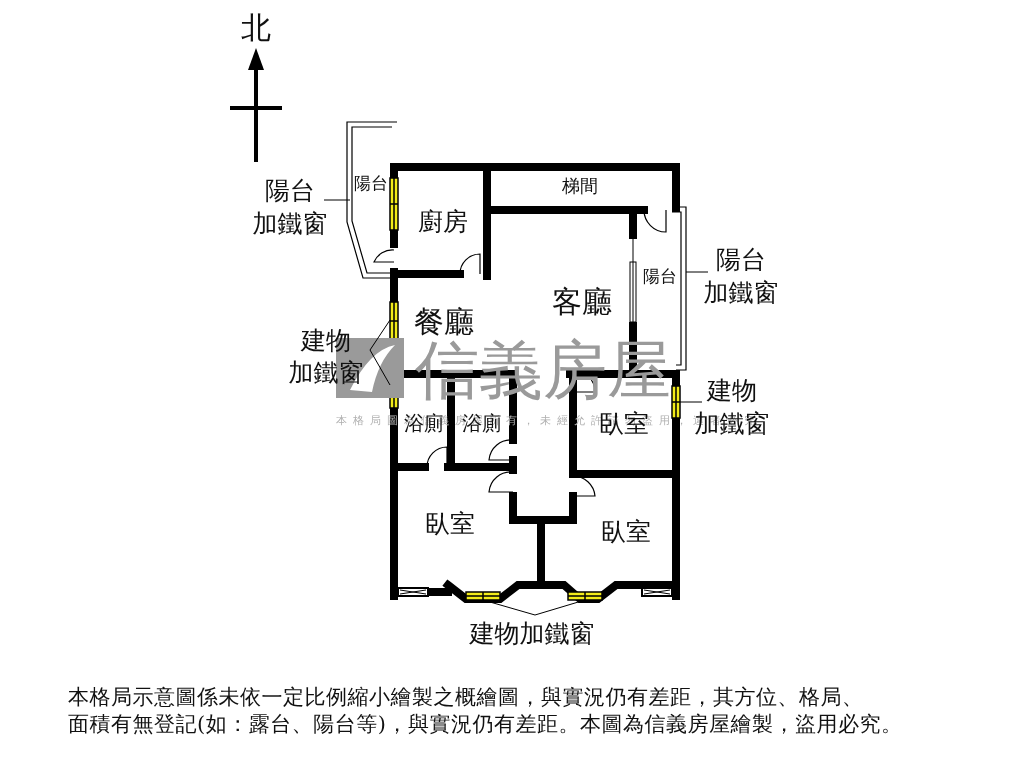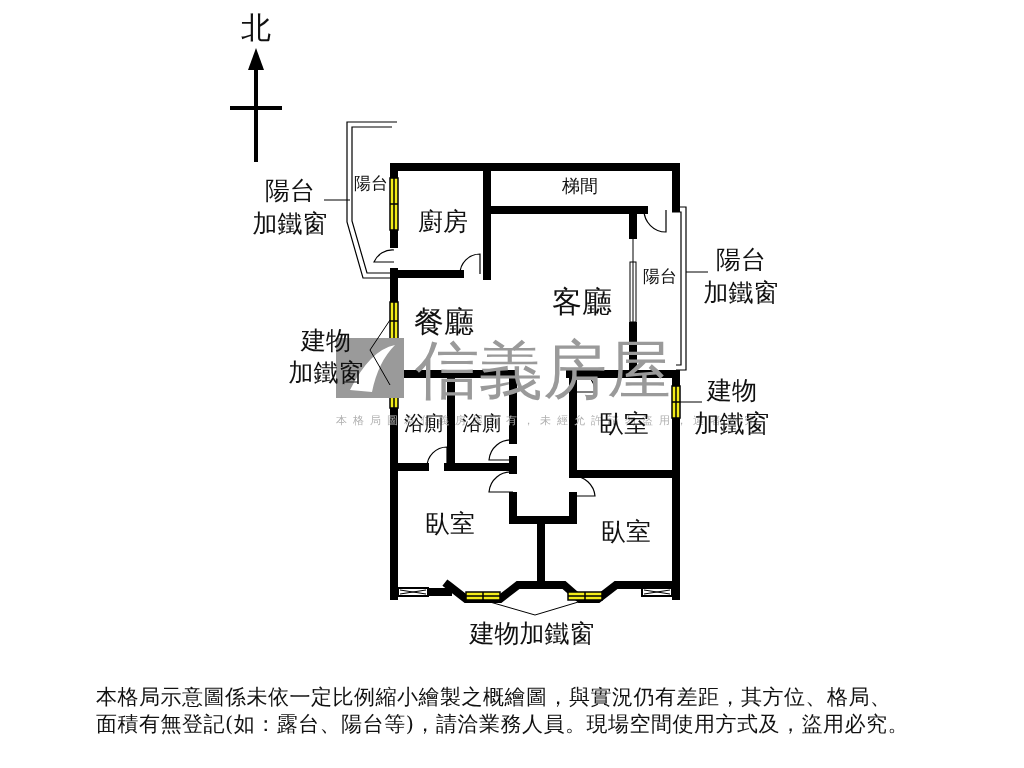--- a/index.html
+++ b/index.html
@@ -1,21 +1,21 @@
 <!DOCTYPE html>
 <html><head>
 <meta charset="utf-8">
 <style>
   html, body { margin: 0; padding: 0; background: #ffffff; }
   body { width: 1024px; height: 768px; position: relative; overflow: hidden; font-family: "DejaVu Serif", "Liberation Serif", serif; }
   #plan { position: absolute; left: 0; top: 0; width: 1024px; height: 680px; }
   .lbl { font-family: "DejaVu Serif", "Liberation Serif", serif; fill: #111; }
   .wm { font-family: "DejaVu Sans", "Liberation Sans", sans-serif; fill: #9a9a9a; }
   .wm-small { font-family: "DejaVu Sans", "Liberation Sans", sans-serif; fill: #b0b0b0; }
-  #disclaimer { position: absolute; left: 96px; top: 684px; width: 900px; font-size: 21px; line-height: 27px; color: #111; font-family: "DejaVu Serif", "Liberation Serif", serif; letter-spacing: 0.5px; }
+  #disclaimer { position: absolute; left: 68px; top: 684px; width: 900px; font-size: 21px; line-height: 27px; color: #111; font-family: "DejaVu Serif", "Liberation Serif", serif; letter-spacing: 0.5px; }
   #disclaimer div { white-space: nowrap; }
 </style>
 </head>
 <body>
 
 <svg id="plan" viewBox="0 0 1024 680" xmlns="http://www.w3.org/2000/svg">
 
   <g>
     <line x1="256" y1="68" x2="256" y2="162" stroke="#000" stroke-width="4"></line>
     <polygon points="256,48 248,70 264,70" fill="#000"></polygon>
@@ -155,14 +155,14 @@
   <text class="lbl" x="326" y="381" font-size="25" text-anchor="middle">加鐵窗</text>
   <text class="lbl" x="741" y="268" font-size="25" text-anchor="middle">陽台</text>
   <text class="lbl" x="741" y="301" font-size="25" text-anchor="middle">加鐵窗</text>
   <text class="lbl" x="732" y="399" font-size="25" text-anchor="middle">建物</text>
   <text class="lbl" x="732" y="432" font-size="25" text-anchor="middle">加鐵窗</text>
   <text class="lbl" x="532" y="642" font-size="25" text-anchor="middle">建物加鐵窗</text>
 </svg>
 
 <div id="disclaimer">
   <div>本格局示意圖係未依一定比例縮小繪製之概繪圖，與實況仍有差距，其方位、格局、</div>
-  <div>面積有無登記(如：露台、陽台等)，請洽業務人員。現場空間使用方式及，盜用必究。</div>
+  <div>面積有無登記(如：露台、陽台等)，與實況仍有差距。本圖為信義房屋繪製，盜用必究。</div>
 </div>
 
 </body></html>

